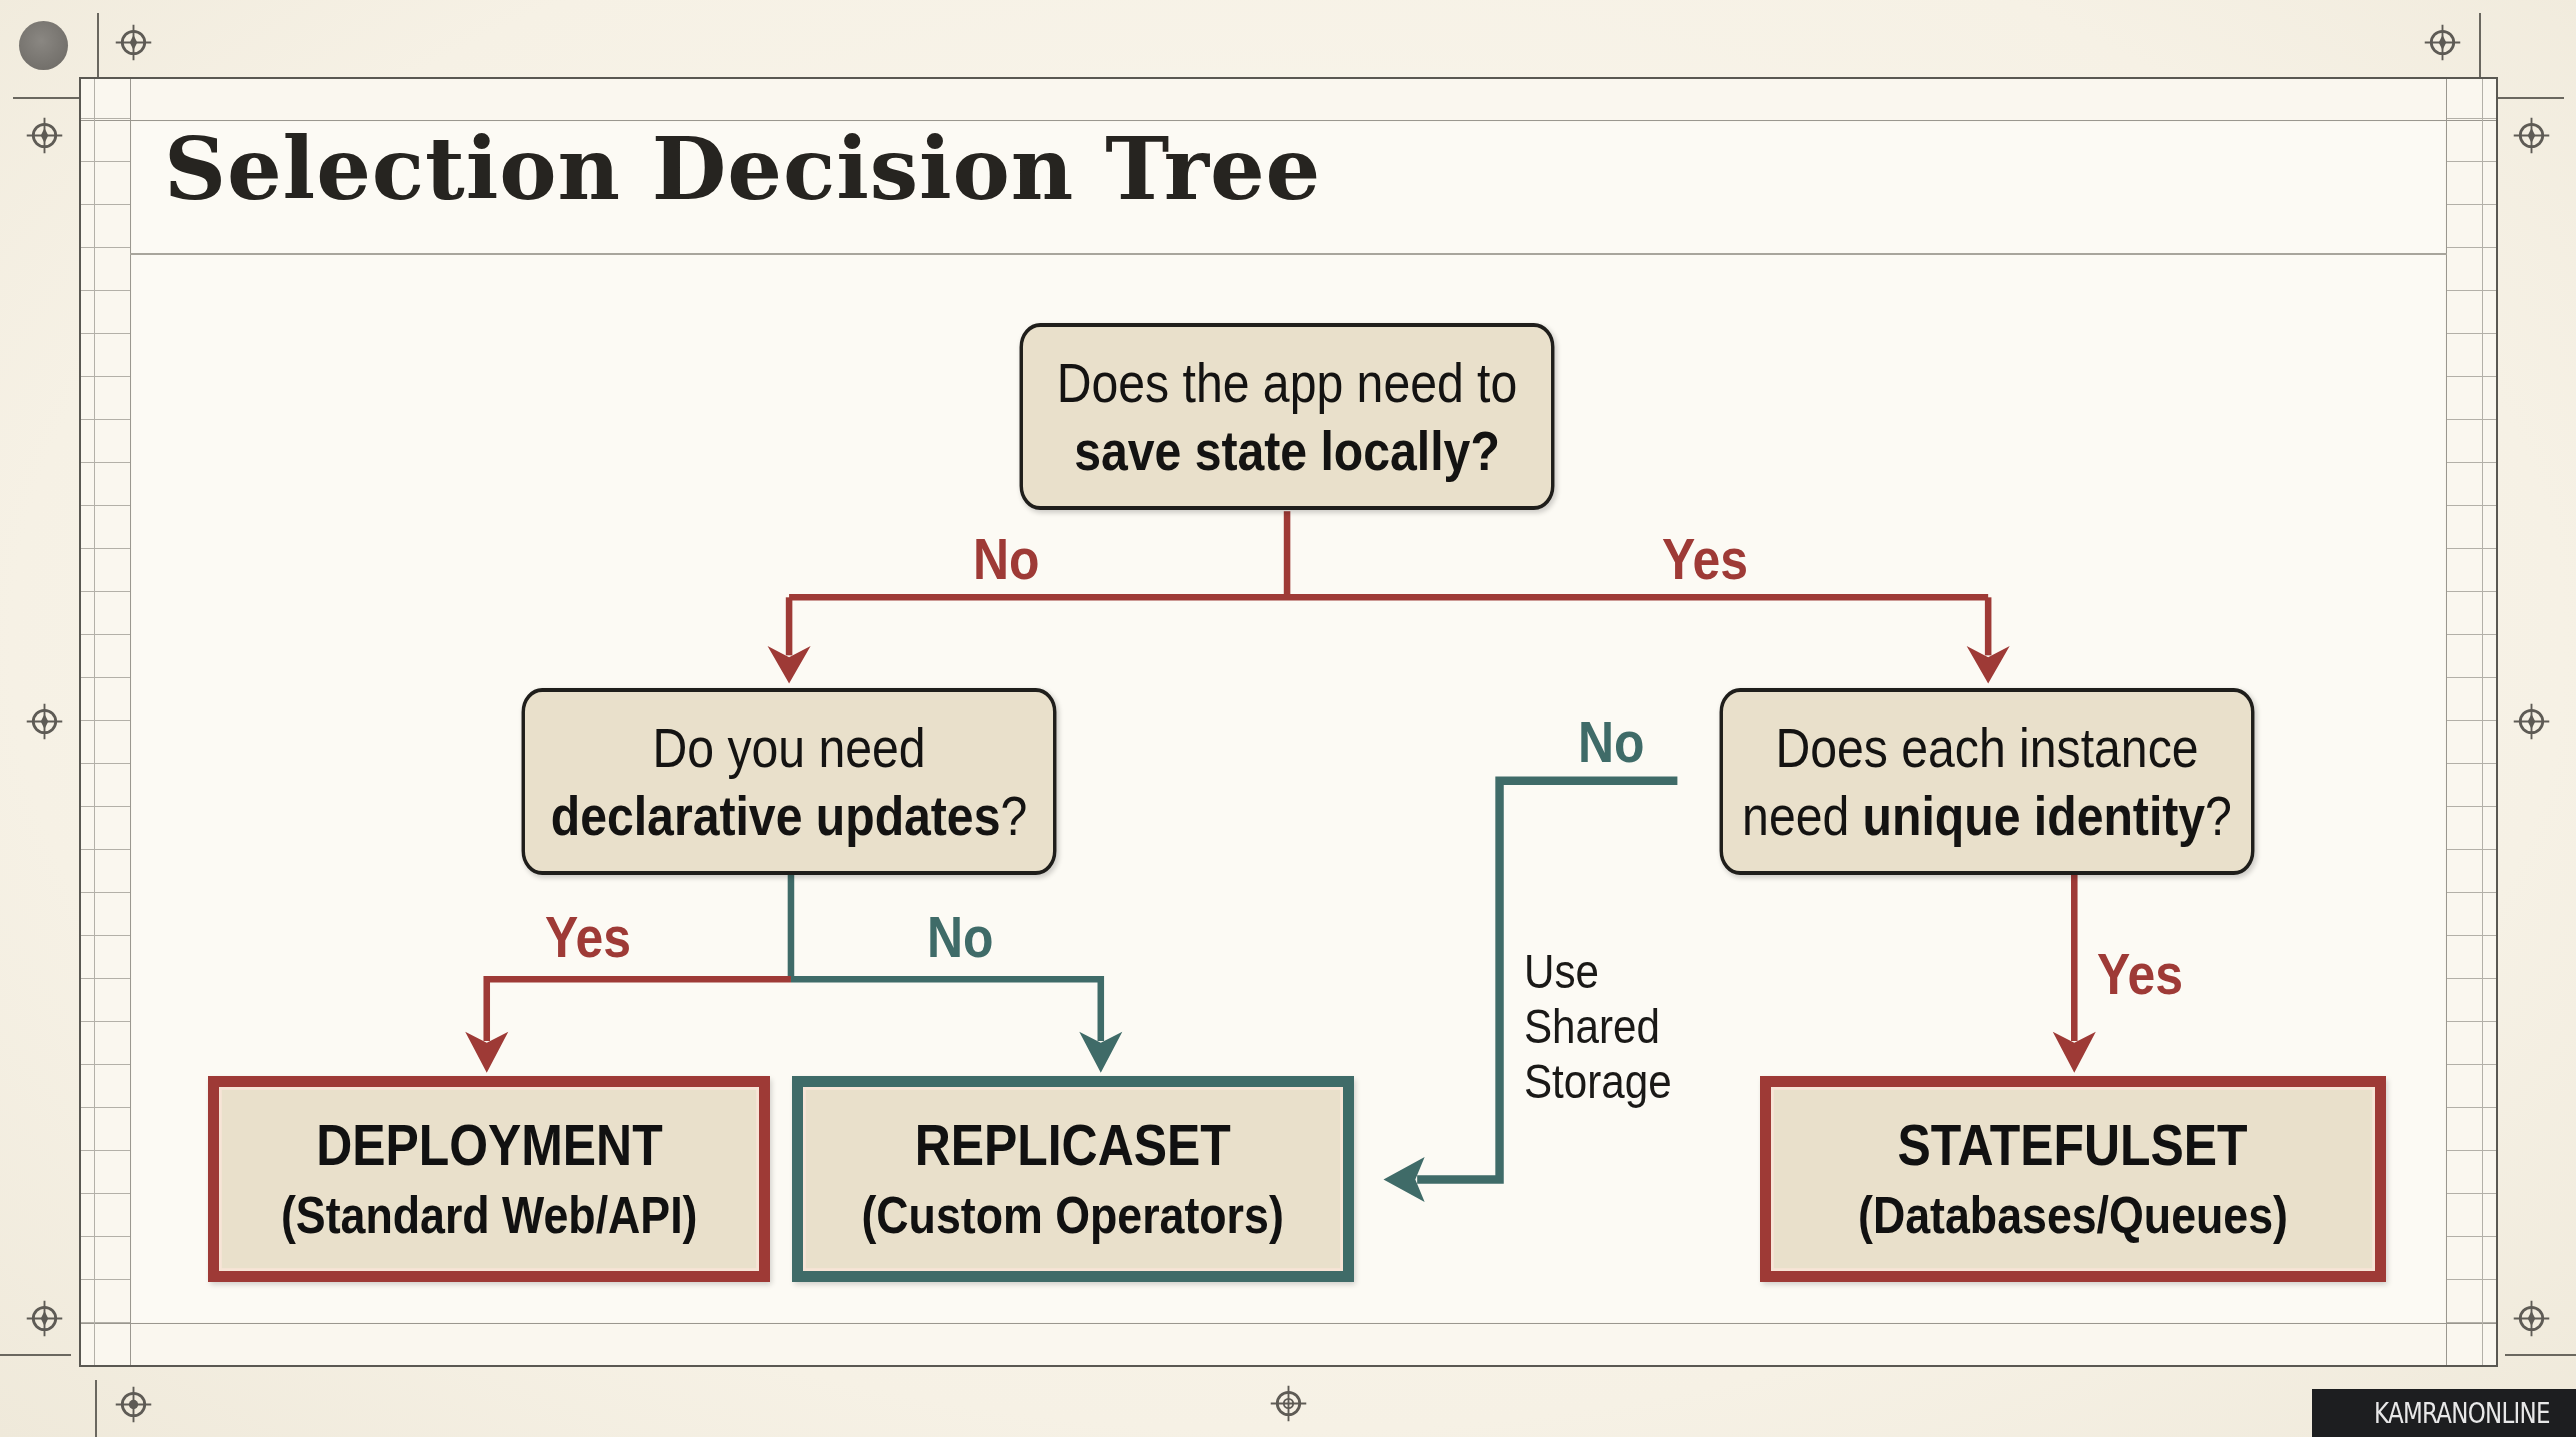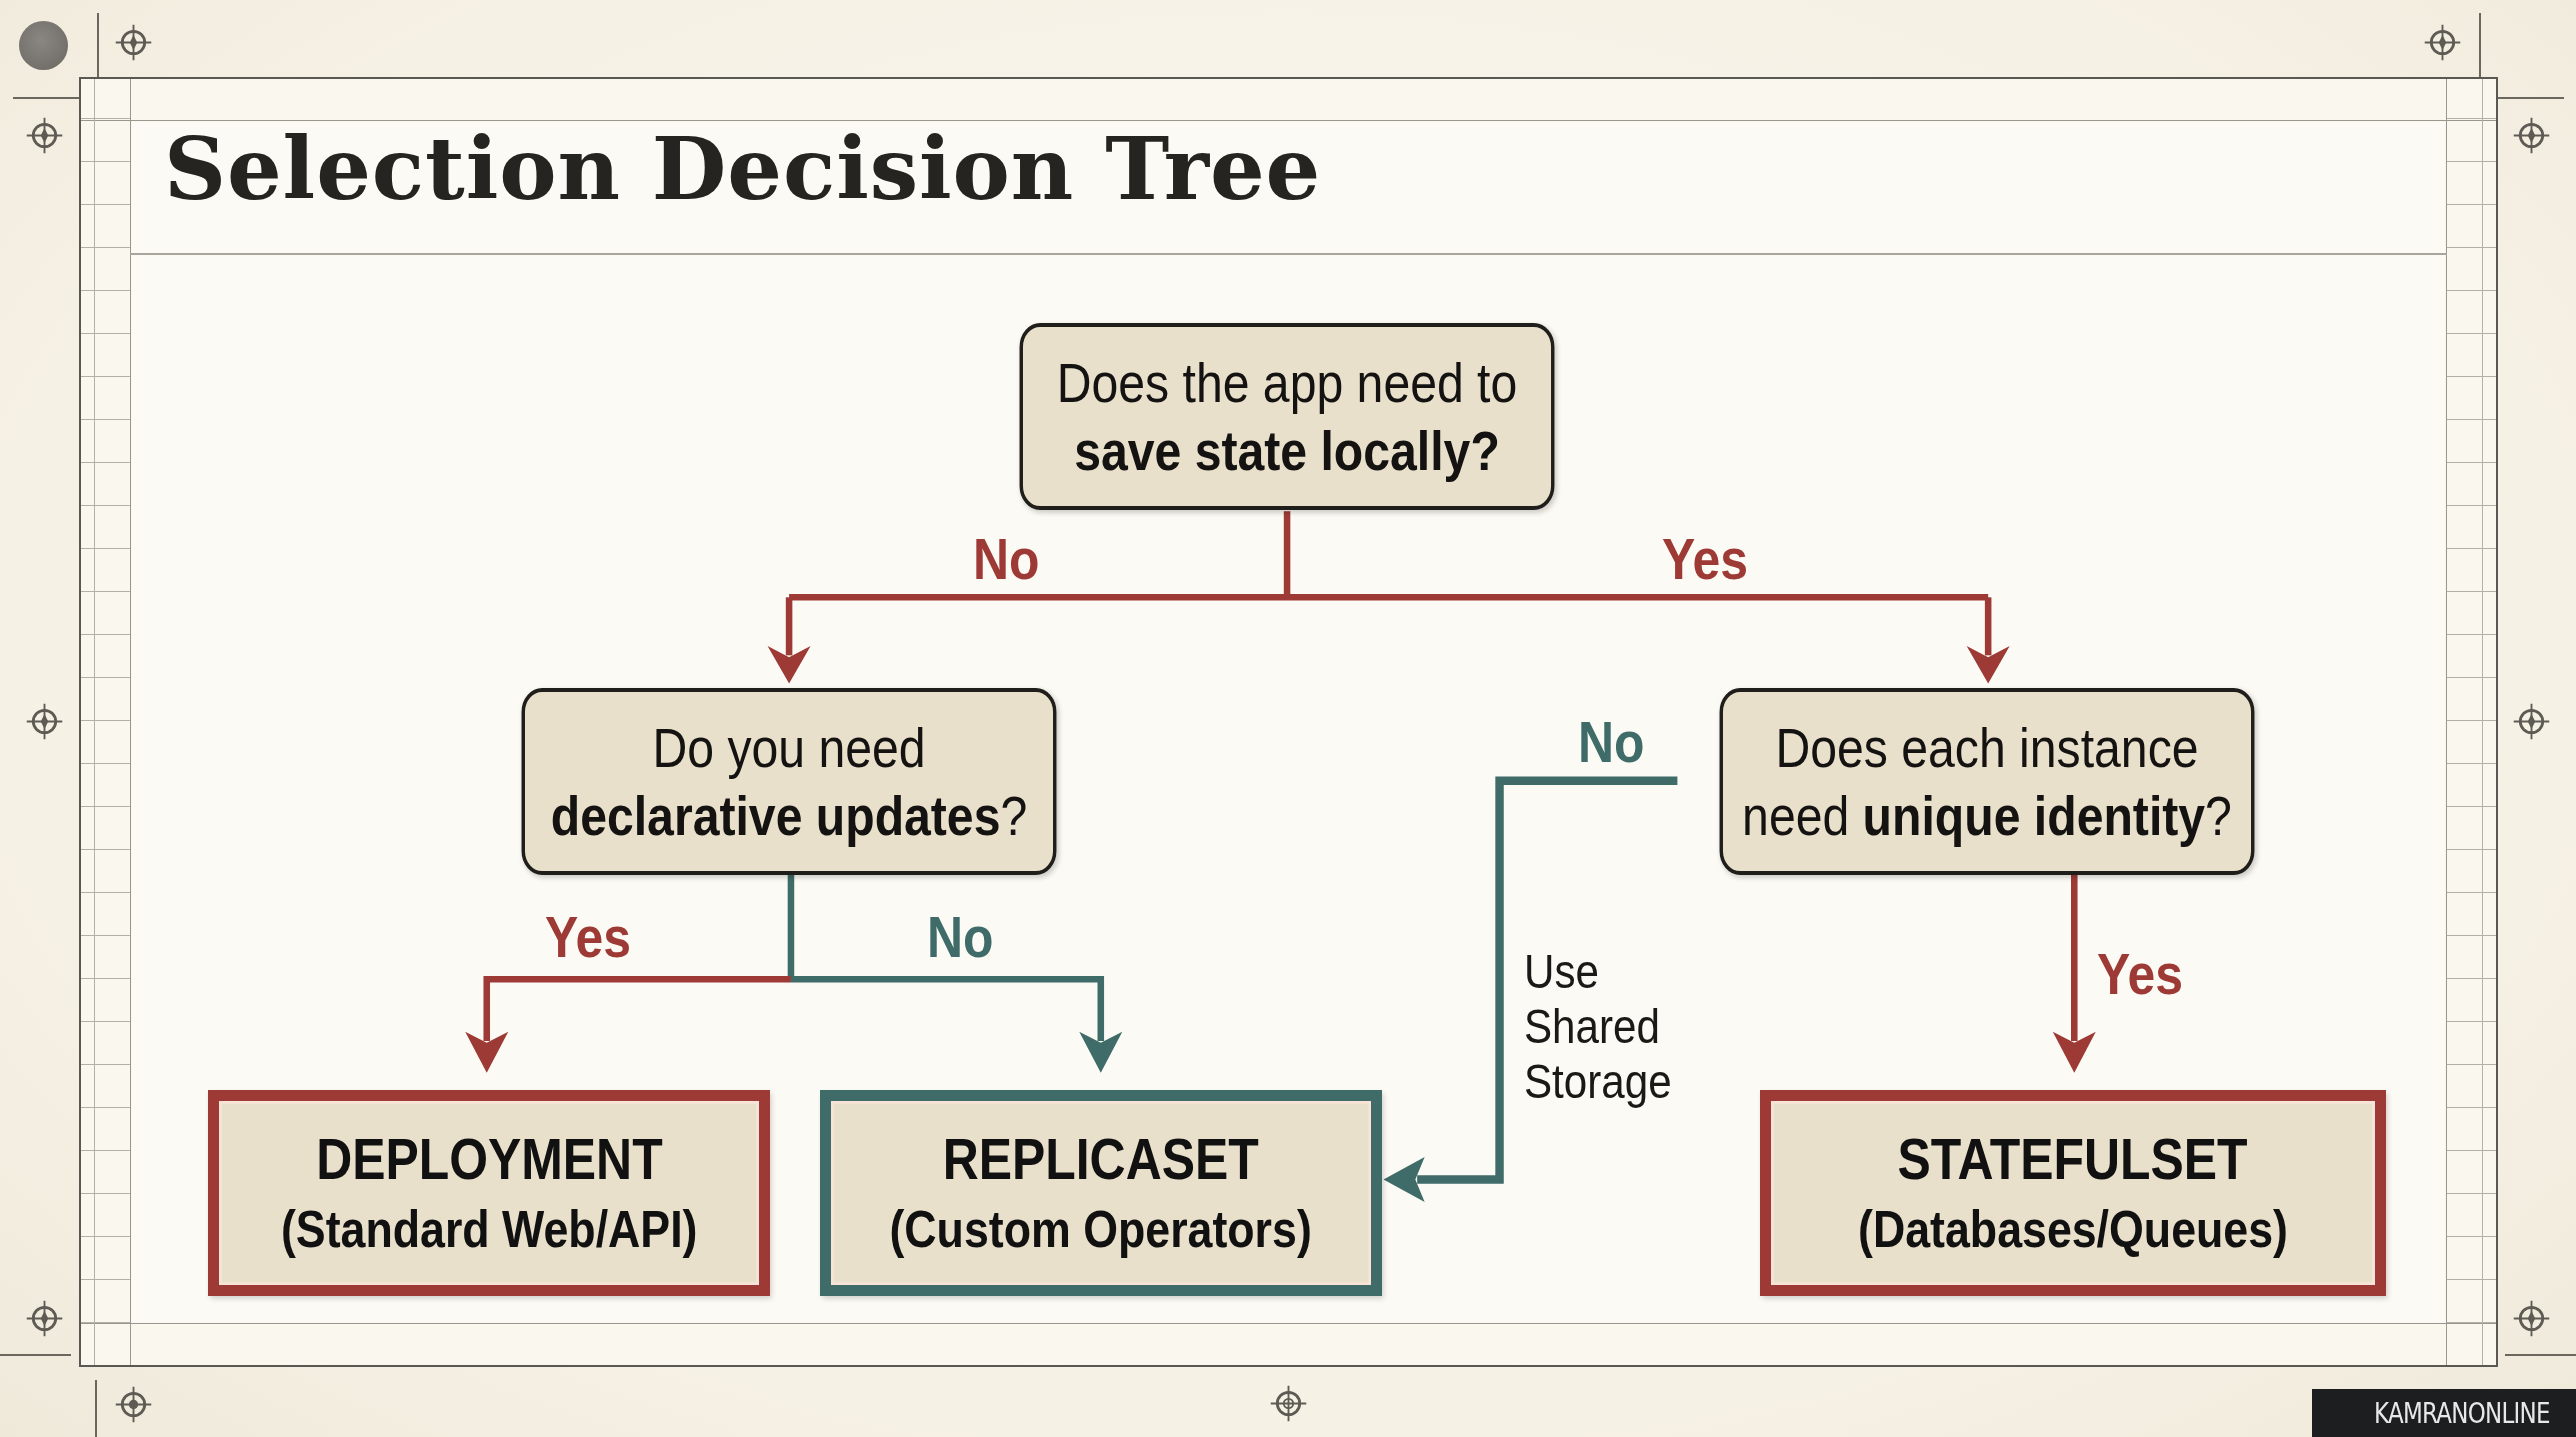--- a/index.html
+++ b/index.html
@@ -70,21 +70,20 @@
   .qbox b { font-weight: bold; }
 
   .rbox {
     position: absolute; box-sizing: border-box;
     background: #e9e0cb;
     border: 11.2px solid; padding: 0;
     display: flex; flex-direction: column; align-items: center; justify-content: center;
     text-align: center; color: #111;
     font-family: "Liberation Sans", sans-serif; font-weight: bold;
     box-shadow: inset 0 0 0 2.8px #f7e4d6, 1.9px 2.8px 5.6px rgba(0,0,0,0.18);
-    margin-top: 14px;
   }
   .rbox .rtitle { font-size: 58px; line-height: 1.15; transform: scaleX(0.86); white-space: nowrap; }
   .rbox .rsub { font-size: 52px; line-height: 1.2; transform: scaleX(0.86); white-space: nowrap; margin-top: 5.6px; }
 
   .label {
     position: absolute; font-family: "Liberation Sans", sans-serif; font-weight: bold;
     font-size: 58px; line-height: 1; transform: scaleX(0.86); transform-origin: left center;
   }
   .label.red { color: #9e3a36; }
   .label.teal { color: #3f6b68; }
@@ -240,21 +239,21 @@
 
 <div class="qbox" style="left:1676px;top:688px;width:622px;height:187px">
   <div class="line">Does each instance</div>
   <div class="line"><span>need </span><b>unique identity</b><span>?</span></div>
 </div>
 
 <div class="rbox" style="left:208px;top:1076px;width:562px;height:206px;border-color:#9e3a36">
   <div class="rtitle">DEPLOYMENT</div>
   <div class="rsub">(Standard Web/API)</div>
 </div>
-<div class="rbox" style="left:820px;top:1076px;width:562px;height:206px;border-color:#3f6b68">
+<div class="rbox" style="left:792px;top:1076px;width:562px;height:206px;border-color:#3f6b68">
   <div class="rtitle">REPLICASET</div>
   <div class="rsub">(Custom Operators)</div>
 </div>
 <div class="rbox" style="left:1760px;top:1076px;width:626px;height:206px;border-color:#9e3a36">
   <div class="rtitle">STATEFULSET</div>
   <div class="rsub">(Databases/Queues)</div>
 </div>
 
 <div class="badge">
   <svg class="avatar" viewBox="0 0 20 24">

